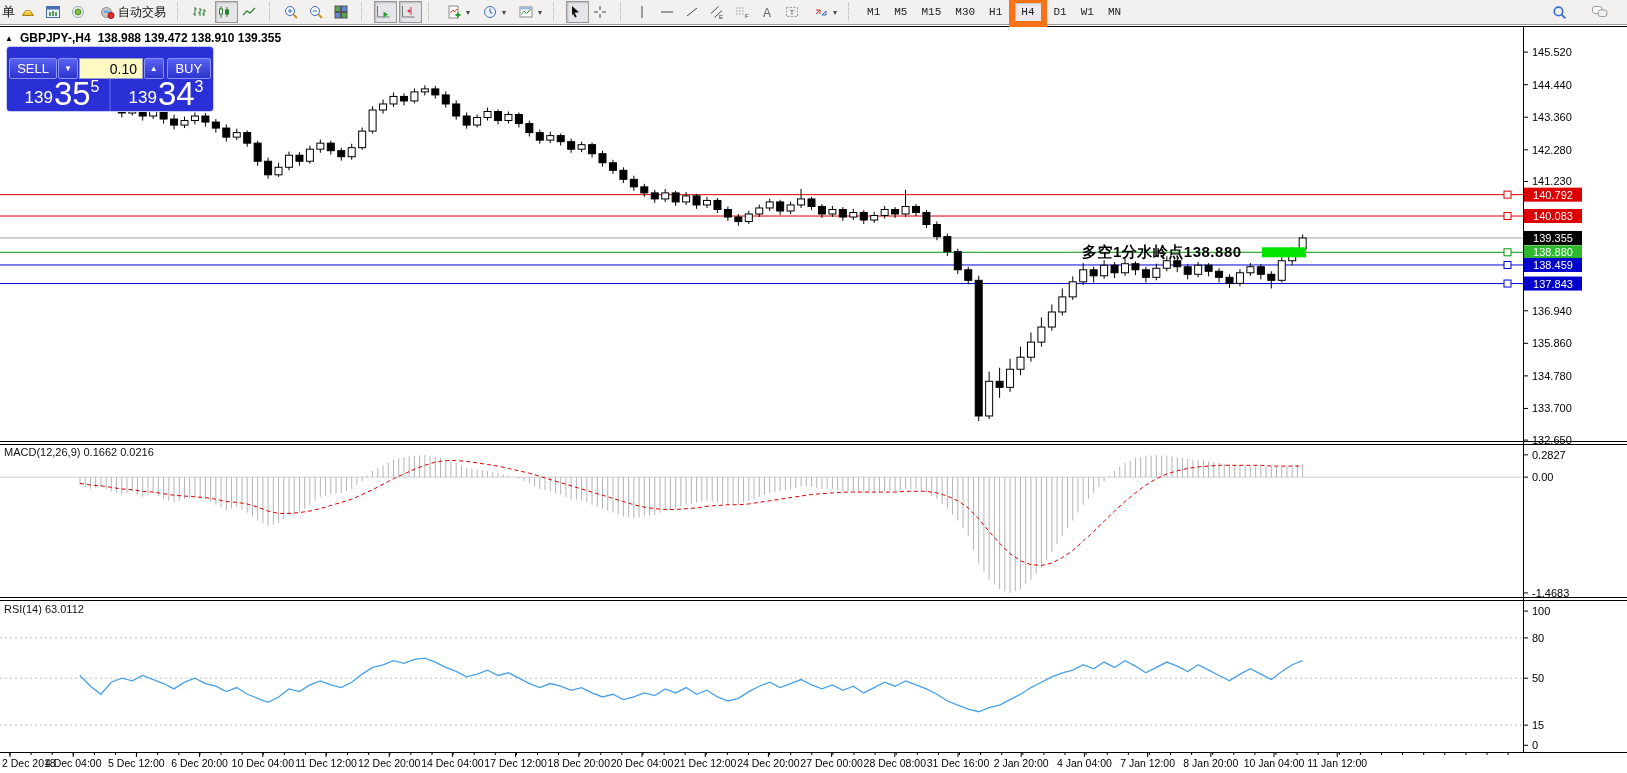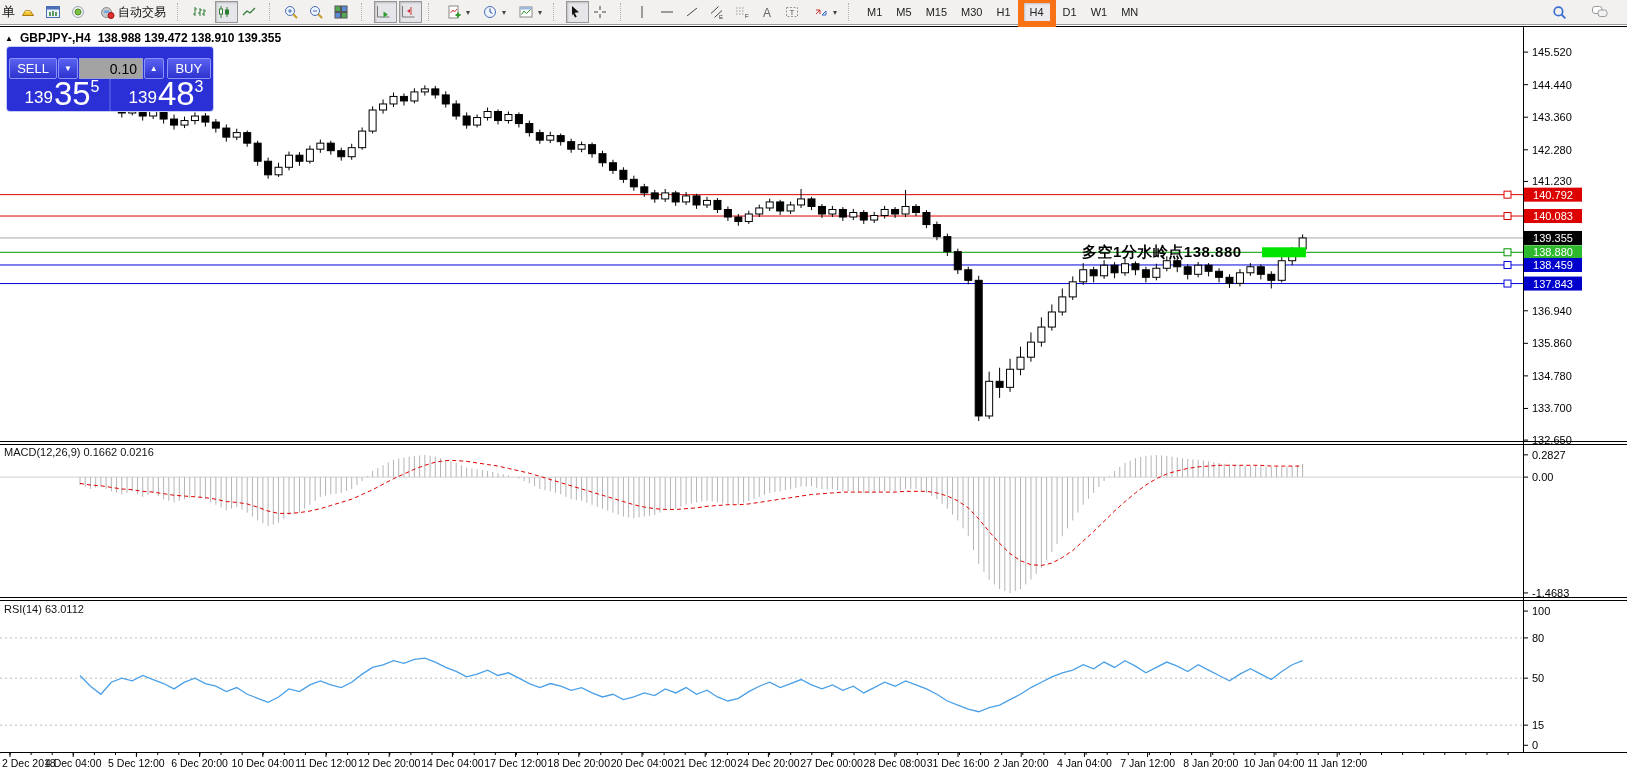--- a/index.html
+++ b/index.html
@@ -8,36 +8,36 @@
   #toolbar{position:absolute;top:0;left:0;width:1627px;height:25px;background:#f2f1ef;
            border-bottom:1px solid #9a9a9a;display:flex;align-items:center;padding:0 2px;box-sizing:border-box;z-index:10;}
   .tb-btn{width:23px;height:22px;display:flex;align-items:center;justify-content:flex-start;background:transparent;
           border:1px solid transparent;padding:0;margin:0 1px;box-sizing:border-box;}
   .tb-btn.wide{width:auto;padding:0 4px;gap:3px;}
   .tb-btn.pressed{border:1px solid #97979a;background:#e6e6ea;box-shadow:inset 1px 1px 2px rgba(0,0,0,.18);}
   .tb-sep{width:7px;height:18px;border-left:1px dotted #b0b0b0;margin:0 4px 0 5px;}
   .tb-label{font-size:13px;color:#111;margin:0 3px 0 0;}
   .at-label{font-size:12px;color:#111;}
   .caret{font-size:8px;color:#444;margin-left:1px;}
-  .tf-btn{font-size:11px;color:#222;padding:3px 6px;border:1px solid transparent;background:transparent;margin:0;font-family:Liberation Sans, sans-serif;}
+  .tf-btn{font-size:11px;color:#222;padding:3px 6px;border:1px solid transparent;background:transparent;margin:0;font-family:Liberation Mono, monospace;}
   .tf-btn.sel{border:6px solid #f97316;background:#eceaee;box-shadow:inset 1px 1px 2px rgba(0,0,0,.18);}
   #tb-right{margin-left:auto;display:flex;align-items:center;gap:14px;padding-right:12px;}
   
   #chart-svg{position:absolute;top:0;left:0;z-index:1;}
   #chart-header{position:absolute;top:31px;left:5px;z-index:5;font-size:12px;font-weight:700;color:#000;display:flex;gap:7px;align-items:center;}
   #chart-header .tri{font-size:8px;font-weight:400;}
   
   #trade-panel{position:absolute;left:7px;top:47px;width:206px;height:64px;background:#2a2fd6;border-radius:3px;
                z-index:6;box-shadow:0 0 0 1px #c8cdf5;display:flex;flex-direction:column;}
   #tp-top{display:flex;align-items:stretch;height:26px;padding:11px 2px 0 2px;gap:0;}
   .tp-btn{background:linear-gradient(#5a63f0,#2c33cf);border:1px solid #8b93f8;color:#fff;font-size:13px;
           display:flex;align-items:center;justify-content:center;border-radius:2px;}
   #tp-sell{width:50px;} #tp-buy{width:46px;margin-left:2px;}
   .tp-spin{width:19px;font-size:8px;margin:0 1px;}
-  #tp-vol{width:62px;background:#a3a3a3;border:1px solid #9aa0c8;color:#000;font-size:14px;display:flex;align-items:center;justify-content:flex-end;padding-right:5px;}
+  #tp-vol{width:62px;background:#fef9c3;border:1px solid #9aa0c8;color:#000;font-size:14px;display:flex;align-items:center;justify-content:flex-end;padding-right:5px;}
   #tp-bottom{flex:1;display:flex;color:#fff;}
   .tp-price{flex:1;display:flex;align-items:flex-end;justify-content:center;padding-bottom:2px;}
   .tp-price .sm{font-size:17px;line-height:1;margin:0 1px 3px 8px;}
   .tp-price .big{font-size:33px;line-height:0.9;font-weight:400;}
   .tp-price .sup{font-size:16px;line-height:1;margin-bottom:14px;}
   #tp-gap{width:2px;background:#4a50e2;}
   
   .pane-label{position:absolute;left:4px;z-index:5;font-size:11px;color:#111;}
   #macd-label{top:446px;} #rsi-label{top:603px;}
   #annotation{position:absolute;left:1082px;top:243px;z-index:5;font-size:15px;font-weight:700;letter-spacing:.5px;}
@@ -931,21 +931,21 @@
     </div>
     <div id="tp-bottom">
       <div class="tp-price">
         <span class="sm">139</span>
           <span class="big">35</span>
           <span class="sup">5</span>
       </div>
       <div id="tp-gap"></div>
       <div class="tp-price">
         <span class="sm">139</span>
-          <span class="big">48</span>
+          <span class="big">34</span>
           <span class="sup">3</span>
       </div>
     </div>
   </div>
 
   <div class="pane-label" id="macd-label">MACD(12,26,9) 0.1662 0.0216</div>
   <div class="pane-label" id="rsi-label">RSI(14) 63.0112</div>
 
   <div id="annotation" style="color: #000000;">多空1分水岭点138.880</div>
 

